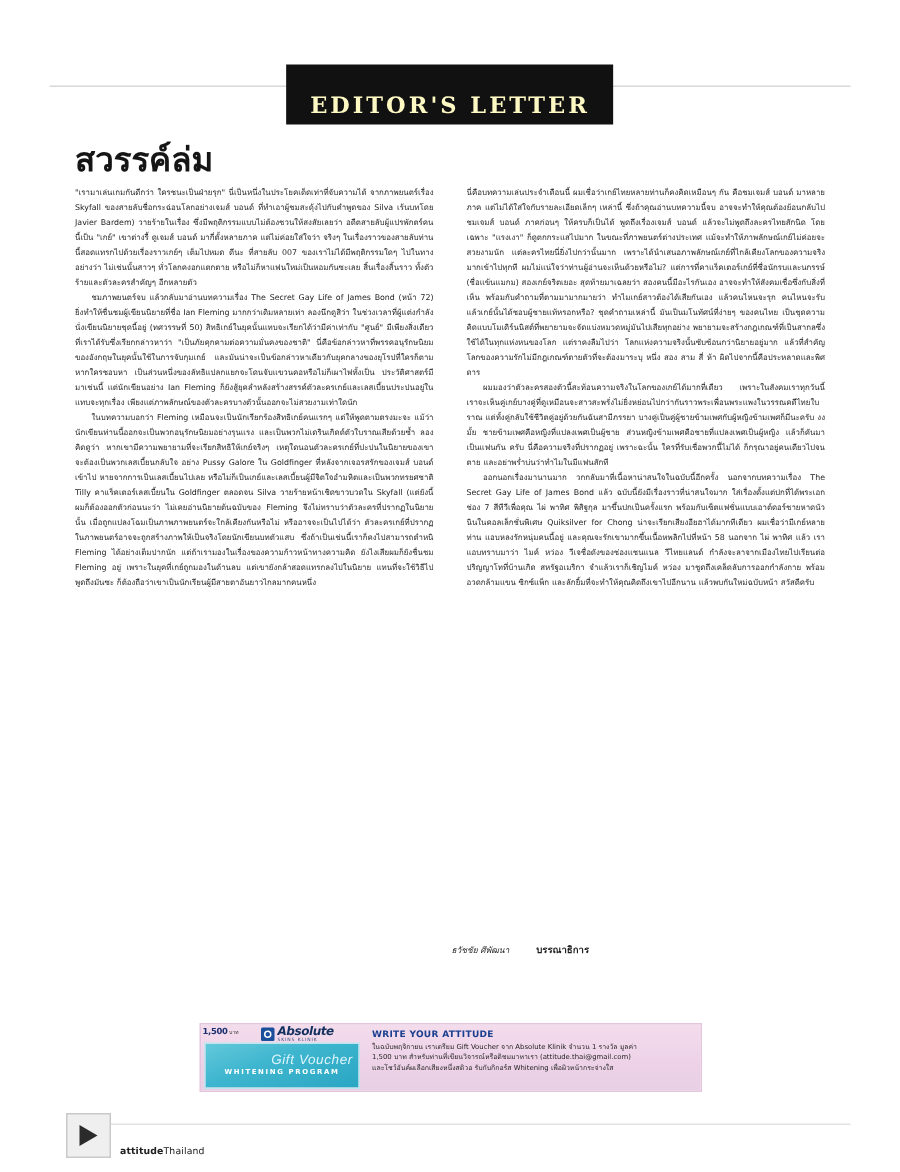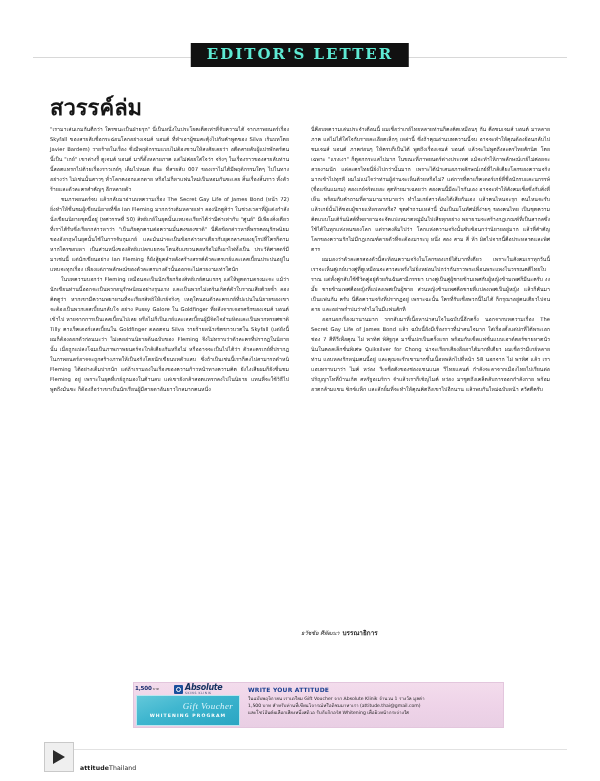--- a/index.html
+++ b/index.html
@@ -15,22 +15,22 @@
   
   .head-wrap{
     position:absolute;left:0;right:0;top:43px;height:30px;
   }
   .head-rule{
     position:absolute;left:33px;right:33px;top:14px;height:1px;
     background:#d8d8d8;
   }
   .head-badge{
     position:absolute;left:50%;top:0;transform:translateX(-50%);
-    background:#111111;color:#5eead4;
-    padding:4px 16px 5px 16px;
+    background:#111111;color:#fef9c3;
+    padding:20px 16px 5px 16px;
     font-family:"DejaVu Serif","Liberation Serif",serif;
     font-weight:700;
     font-size:15px;
     letter-spacing:2.0px;
     line-height:1;
     white-space:nowrap;
   }
 
   
   .headline{
@@ -56,25 +56,25 @@
     hyphens:none;
   }
   .col p.indent{text-indent:11px;}
 
   .sig{
     position:absolute;left:301px;top:628px;
     font-size:5.6px;color:#1c1c1c;
     line-height:10px;
   }
   .sig .name{font-style:italic;}
-  .sig .role{font-weight:700;font-size:6.4px;margin-left:3px;}
+  .sig .role{font-weight:700;font-size:6.4px;margin-left:18px;}
 
   
   .ad{
-    position:absolute;left:133px;top:682px;width:371px;height:46px;
+    position:absolute;left:133px;top:682px;width:335px;height:46px;
     background:linear-gradient(180deg,#f3dcec 0%,#eed3e8 55%,#e9cfe4 100%);
     border:1px solid #e3c6dd;
     box-sizing:border-box;
     display:flex;align-items:stretch;
     overflow:hidden;
   }
   .ad-left{
     width:108px;flex:0 0 108px;position:relative;
     display:flex;flex-direction:column;justify-content:flex-start;
   }
@@ -104,21 +104,21 @@
   .ad-logo .wordmark .w2{
     display:block;font-size:3px;color:#3a4c74;letter-spacing:.6px;
   }
   .voucher{
     position:absolute;left:2px;top:12px;width:104px;height:31px;
     background:linear-gradient(160deg,#63c8da 0%,#3fb6cf 40%,#2aa6c3 100%);
     border:1px solid #bfe6ee;box-sizing:border-box;
     display:flex;flex-direction:column;justify-content:center;align-items:center;
   }
   .voucher .v1{
-    font-family:Liberation Serif, serif;
+    font-family:Liberation Sans, sans-serif;
     font-style:italic;font-size:9px;color:#eafaff;opacity:.92;
     letter-spacing:.4px;line-height:1;padding-left:40px;
   }
   .voucher .v2{
     font-size:4.6px;color:#ffffff;letter-spacing:1.1px;font-weight:700;
     margin-top:3px;line-height:1;
   }
   .ad-right{
     flex:1;padding:4px 5px 3px 6px;box-sizing:border-box;
   }

